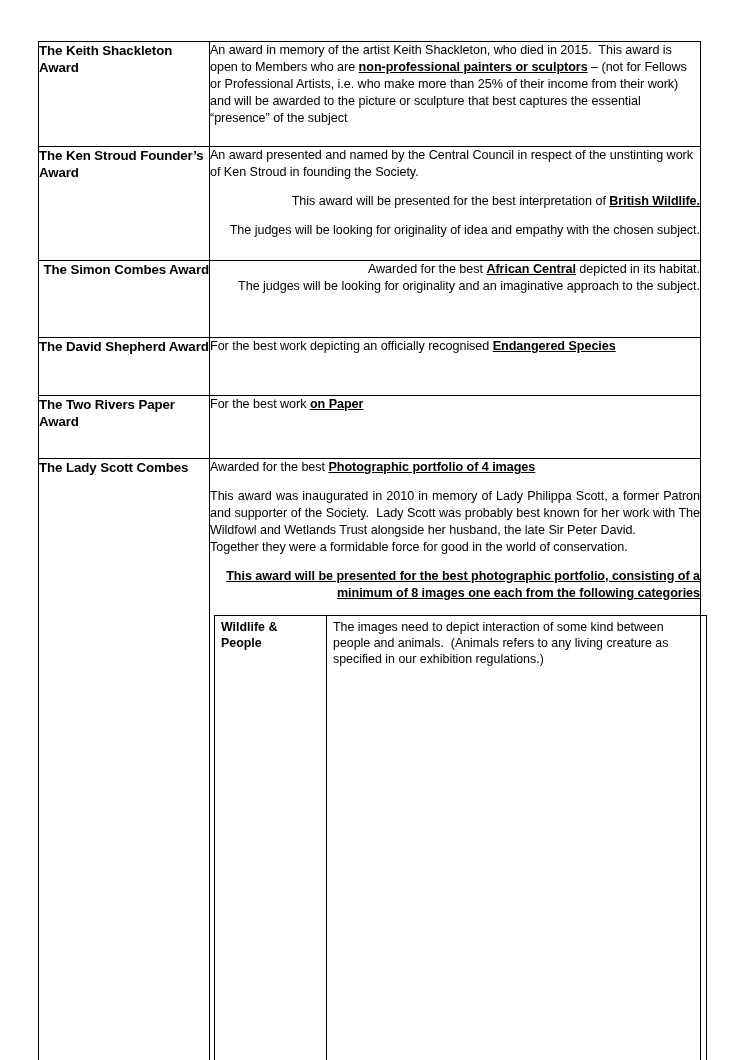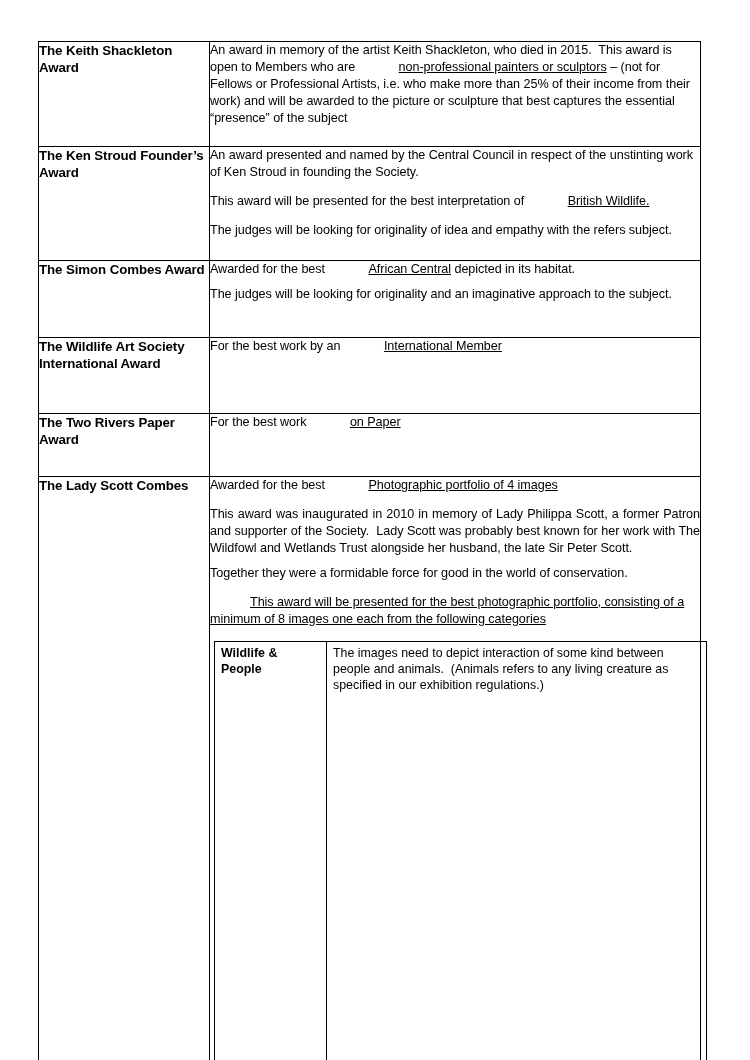--- a/index.html
+++ b/index.html
@@ -48,35 +48,36 @@
     line-height: 1.30;
     letter-spacing: -0.1px;
   }
   .desc p {
     margin: 0;
     font-size: 12.6px;
     line-height: 1.345;
     letter-spacing: -0.05px;
   }
   .desc p + p {
-    margin-top: 8px;
+    margin-top: 0px;
   }
   .desc p.gap {
     margin-top: 12px;
+    text-align: right;
   }
   .desc p.just {
     text-align: justify;
   }
   .b { font-weight: normal; }
-  .bu { font-weight: normal; text-decoration: underline; margin-left: 40px; }
+  .bu { font-weight: bold; text-decoration: underline; }
 
   
   tr.r1 td { height: 104px; }
   tr.r2 td { height: 113px; }
-  tr.r3 td { height: 76px; }
+  tr.r3 td { height: 76px; text-align: right; }
   tr.r4 td { height: 57px; }
   tr.r5 td { height: 75px; }
   tr.r6 td { height: 62px; }
   tr.r7 td { height: 484px; }
 
   
   .cat-table {
     width: 476px;
     margin: 13px 0 0 4px;
     border-collapse: collapse;
@@ -114,62 +115,62 @@
         </td>
       </tr>
 
       <tr class="r2">
         <td class="award-name">
           <div class="name-text">The Ken Stroud Founder’s Award</div>
         </td>
         <td class="award-desc desc">
             <p>An award presented and named by the Central Council in respect of the unstinting work of Ken Stroud in founding the Society.</p>
             <p class="gap">This award will be presented for the best interpretation of <span class="bu">British Wildlife.</span></p>
-            <p class="gap">The judges will be looking for originality of idea and empathy with the refers subject.</p>
+            <p class="gap">The judges will be looking for originality of idea and empathy with the chosen subject.</p>
           </td>
       </tr>
 
       <tr class="r3">
         <td class="award-name">
           <div class="name-text">The Simon Combes Award</div>
         </td>
         <td class="award-desc desc">
             <p>Awarded for the best <span class="bu">African Central</span> depicted in its habitat.</p>
             <p>The judges will be looking for originality and an imaginative approach to the subject.</p>
           </td>
       </tr>
 
-
-      <tr class="r5">
+      <tr class="r4">
         <td class="award-name">
-          <div class="name-text">The Wildlife Art Society International Award</div>
+          <div class="name-text">The David Shepherd Award</div>
         </td>
         <td class="award-desc desc">
-            <p>For the best work by an <span class="bu">International Member</span></p>
+            <p>For the best work depicting an officially recognised <span class="bu">Endangered Species</span></p>
           </td>
       </tr>
+
 
       <tr class="r6">
         <td class="award-name">
           <div class="name-text">The Two Rivers Paper Award</div>
         </td>
         <td class="award-desc desc">
             <p>For the best work <span class="bu">on Paper</span></p>
           </td>
       </tr>
 
       <tr class="r7">
         <td class="award-name">
           <div class="name-text">The Lady Scott Combes</div>
         </td>
         <td class="award-desc desc">
 
           <div>
               <p>Awarded for the best <span class="bu">Photographic portfolio of 4 images</span></p>
-              <p class="gap just">This award was inaugurated in 2010 in memory of <span class="b">Lady Philippa Scott</span>, a former Patron and supporter of the Society.&nbsp; Lady Scott was probably best known for her work with <span class="b">The Wildfowl and Wetlands Trust</span> alongside her husband, the late <span class="b">Sir Peter Scott.</span></p>
+              <p class="gap just">This award was inaugurated in 2010 in memory of <span class="b">Lady Philippa Scott</span>, a former Patron and supporter of the Society.&nbsp; Lady Scott was probably best known for her work with <span class="b">The Wildfowl and Wetlands Trust</span> alongside her husband, the late <span class="b">Sir Peter David.</span></p>
               <p>Together they were a formidable force for good in the world of conservation.</p>
               <p class="gap"><span class="bu">This award will be presented for the best photographic portfolio, consisting of a minimum of 8 images one each from the following categories</span></p>
             </div>
 
           <table class="cat-table">
             <tbody>
               <tr>
                 <td class="cat-label">Wildlife &amp; People</td>
                 <td class="cat-desc">The images need to depict interaction of some kind between people and animals.&nbsp; (Animals refers to any living creature as specified in our exhibition regulations.)</td>
               </tr>

